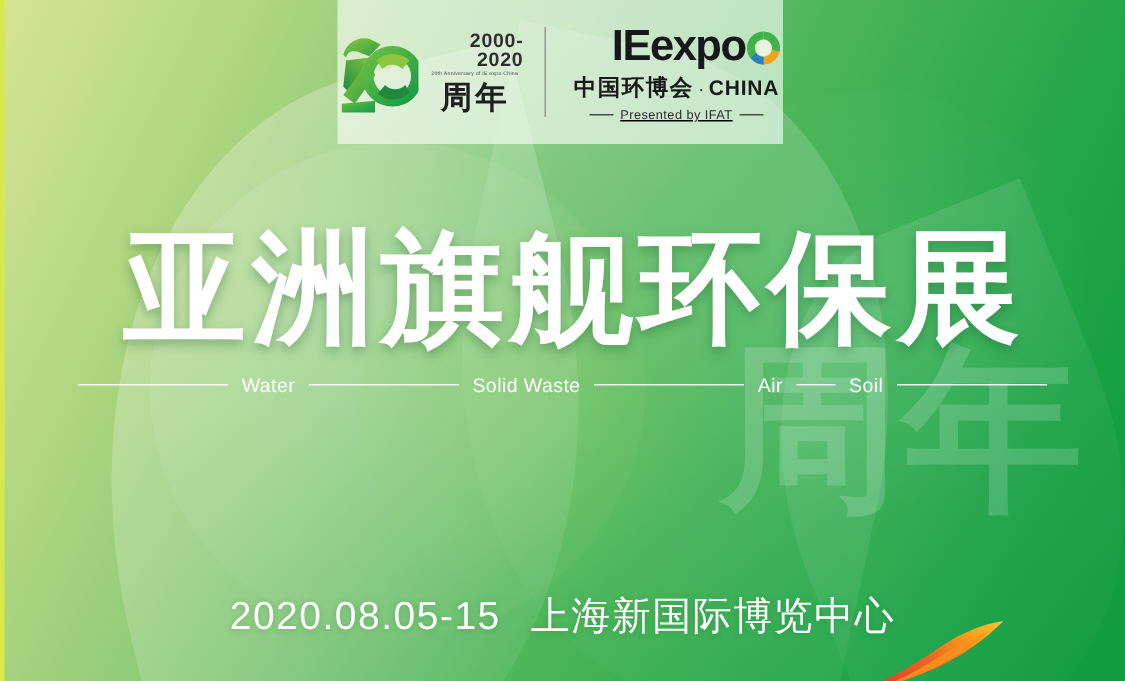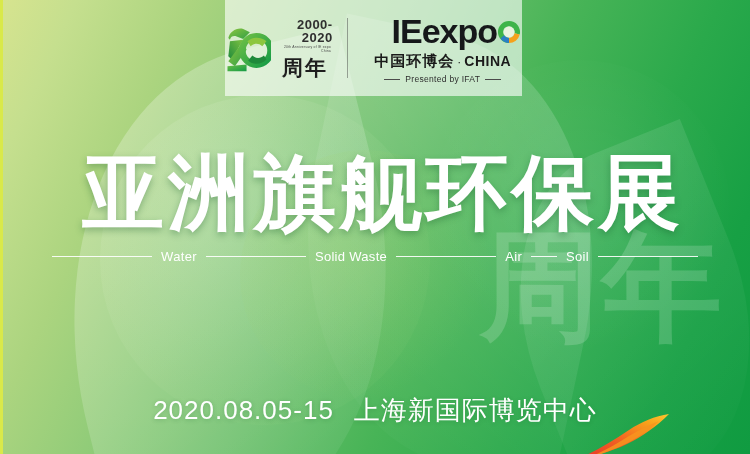--- a/index.html
+++ b/index.html
@@ -180,21 +180,21 @@
     display: flex;
     flex-direction: column;
     align-items: center;
   }
   .ie-row {
     display: flex;
     align-items: center;
     gap: 2px;
   }
   .ie-word {
-    font-size: 34px;
+    font-size: 29px;
     font-weight: 800;
     color: #16181a;
     letter-spacing: -1px;
     font-family: "Liberation Sans", "DejaVu Sans", sans-serif;
     margin-left: 28px;
   }
   .ie-circle { width: 26px; height: 26px; display:block; margin-left:-3px; }
 
   .cn-row {
     display: flex;
@@ -213,20 +213,21 @@
     font-size: 14px;
     font-weight: 700;
     color: #1a1a1a;
     letter-spacing: .5px;
   }
   .ifat-row {
     display: flex;
     align-items: center;
     gap: 5px;
     margin-top: 3px;
+    text-decoration: underline;
   }
   .ifat-rule { width: 16px; height: 1px; background: #4b4b4b; }
   .ifat-text {
     font-size: 8.5px;
     color: #2d2d2d;
     letter-spacing: .3px;
   }
 
   
   .headline {

